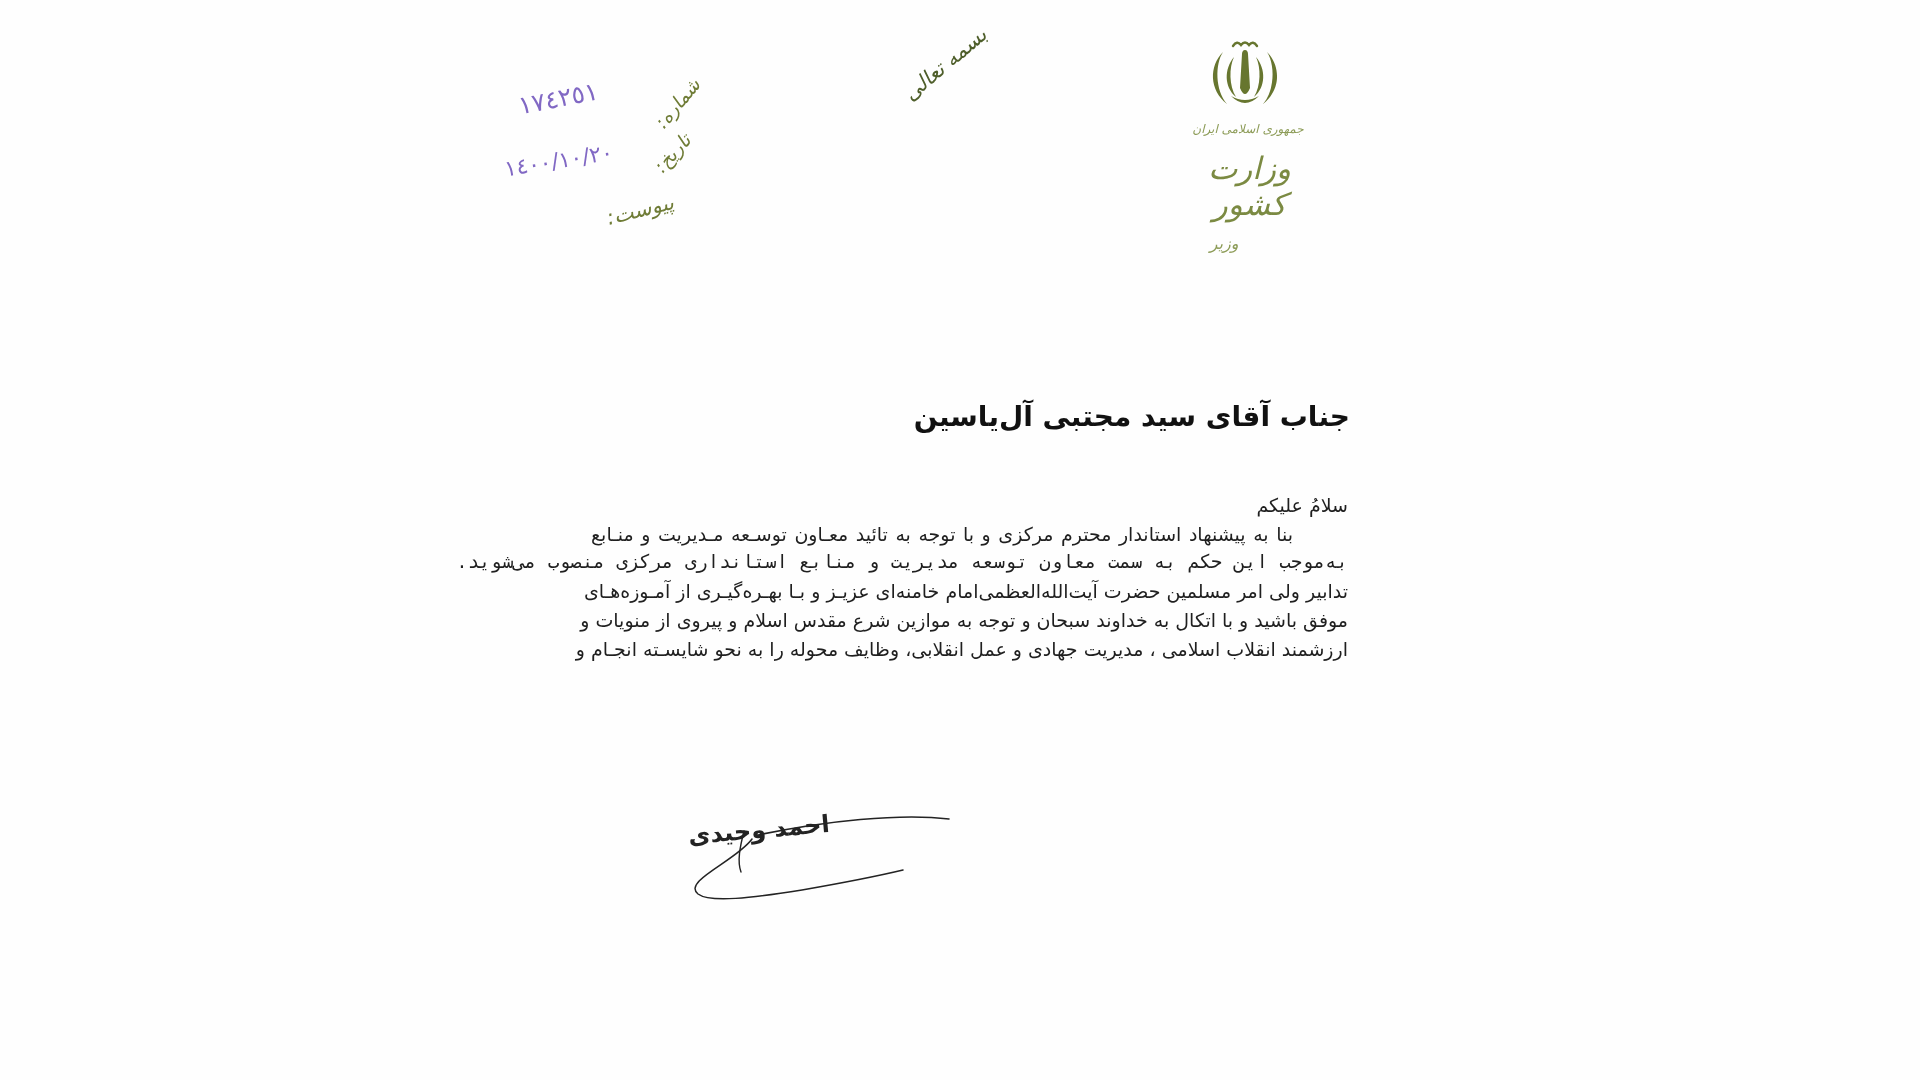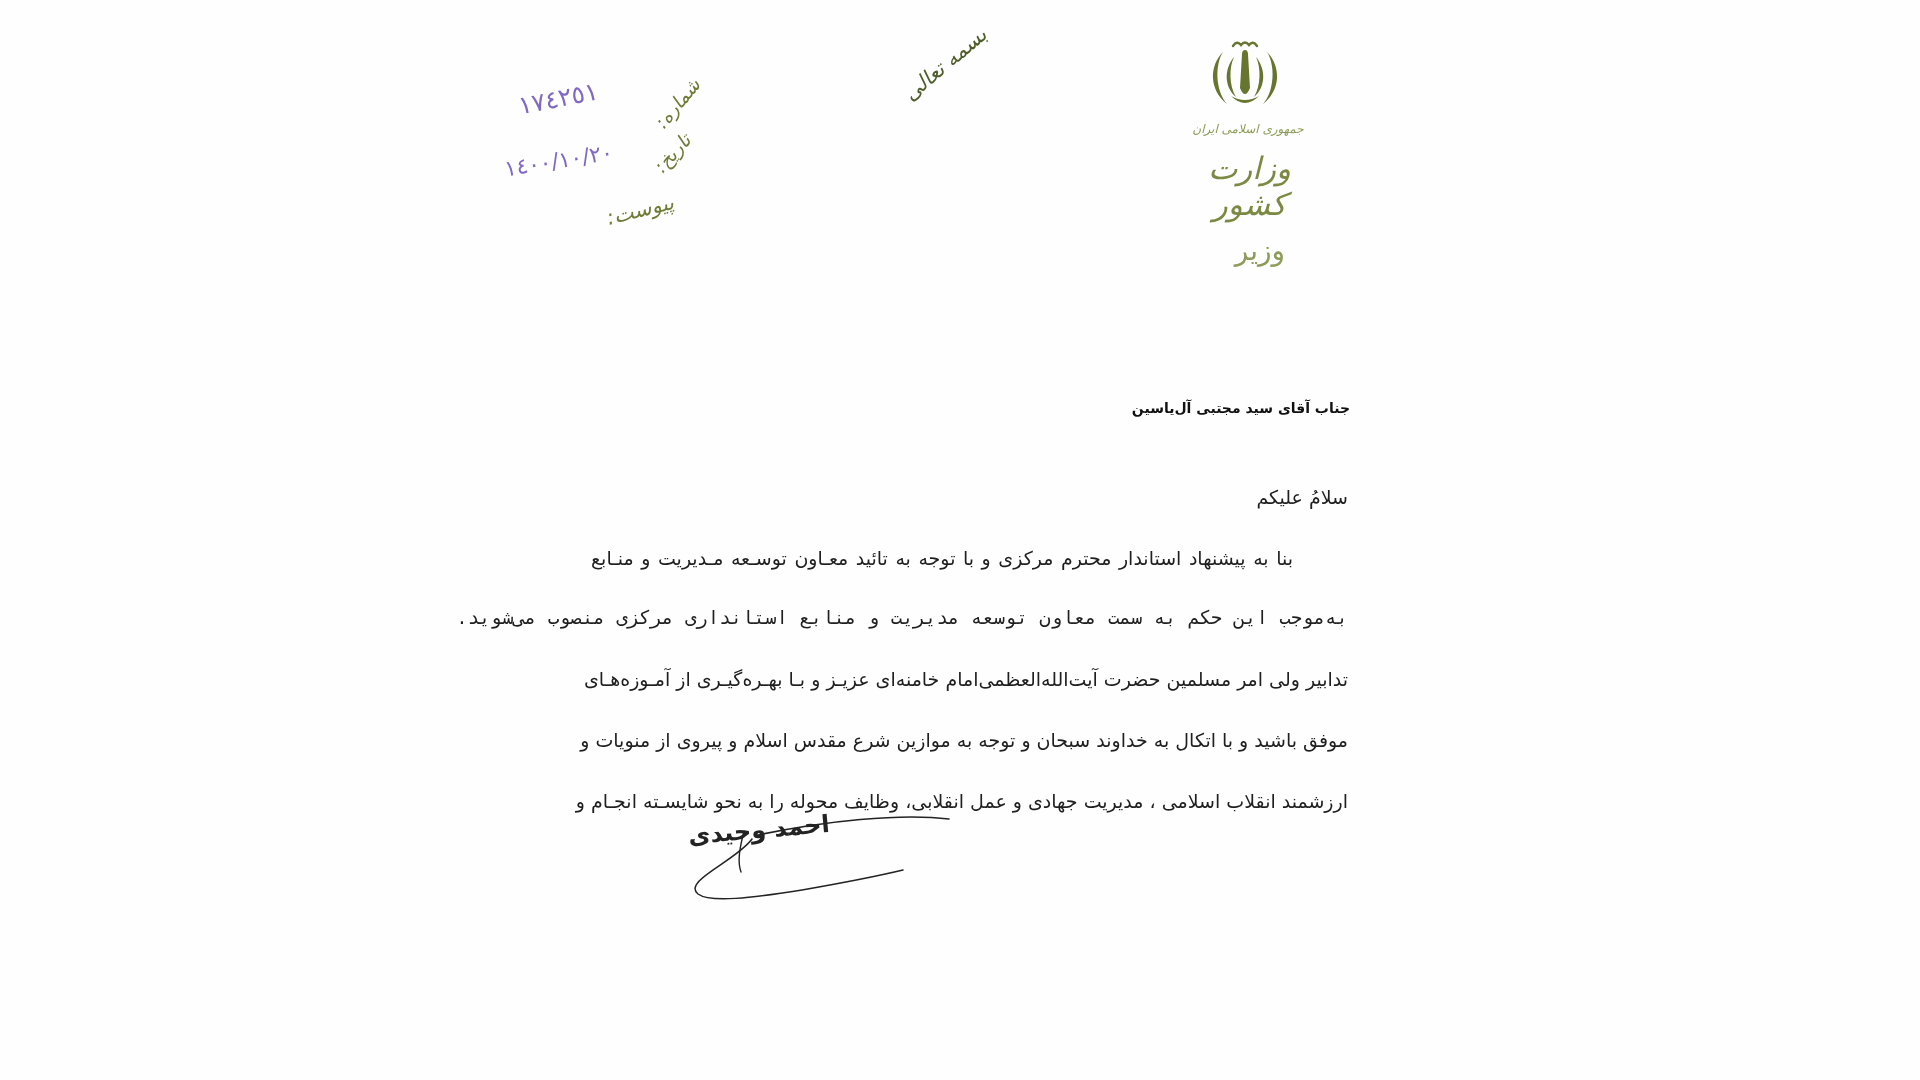--- a/index.html
+++ b/index.html
@@ -22,44 +22,44 @@
     direction:rtl;
   }
   .abs{position:absolute;}
 
   
   .emblem{left:1203px;top:40px;width:84px;height:78px;}
   .republic{left:1168px;top:122px;width:160px;text-align:center;
     font-size:12px;font-style:italic;color:var(--republic_green);}
   .ministry{left:1172px;top:150px;width:155px;text-align:center;
     font-size:31px;font-style:italic;color:var(--header_green);}
-  .minister{left:1215px;top:234px;width:90px;text-align:center;
-    font-size:28px;color:var(--republic_green);}
+  .minister{left:1179px;top:234px;width:90px;text-align:center;
+    font-size:16px;font-style:italic;color:var(--republic_green);}
 
   
   .bismillah{left:880px;top:52px;width:130px;text-align:center;
     font-size:21px;font-style:italic;color:var(--bismillah_green);
     transform:rotate(-40deg);transform-origin:center;}
 
   
   .hand{white-space:nowrap;}
   .lbl{color:var(--hand_olive);font-style:italic;}
   .num{color:var(--hand_purple);}
   .f-number-label{left:648px;top:92px;font-size:19px;transform:rotate(-50deg);}
   .f-number-value{left:518px;top:84px;font-size:25px;transform:rotate(-11deg);}
   .f-date-label{left:650px;top:142px;font-size:19px;transform:rotate(-48deg);}
   .f-date-value{left:504px;top:148px;font-size:22px;transform:rotate(-9deg);}
   .f-attach-label{left:606px;top:198px;font-size:21px;transform:rotate(-14deg);}
 
   
-  .recipient{right:570px;top:400px;font-size:14px;font-weight:bold;color:#111;}
+  .recipient{right:570px;top:400px;font-size:28px;font-weight:bold;color:#111;}
   .bodyblock{right:572px;top:483px;width:757px;font-size:19px;}
-  .salutation{height:29px;line-height:29px;}
+  .salutation{height:29px;line-height:29px;margin-top:8px;}
   .bline{height:28.7px;line-height:28.7px;white-space:nowrap;
-    text-align:justify;text-align-last:justify;margin-top:32px;}
+    text-align:justify;text-align-last:justify;}
   .bline.end{text-align:right;text-align-last:auto;font-family:Liberation Mono, monospace;}
   .bline.indent{padding-right:55px;}
 
   
   .sig-curves{left:660px;top:805px;width:300px;height:100px;}
   .sig-name{left:688px;top:816px;font-size:24px;font-weight:bold;
     color:var(--signature_ink);transform:rotate(-5deg);letter-spacing:-1px;}
 </style>
 </head>
 <body>

